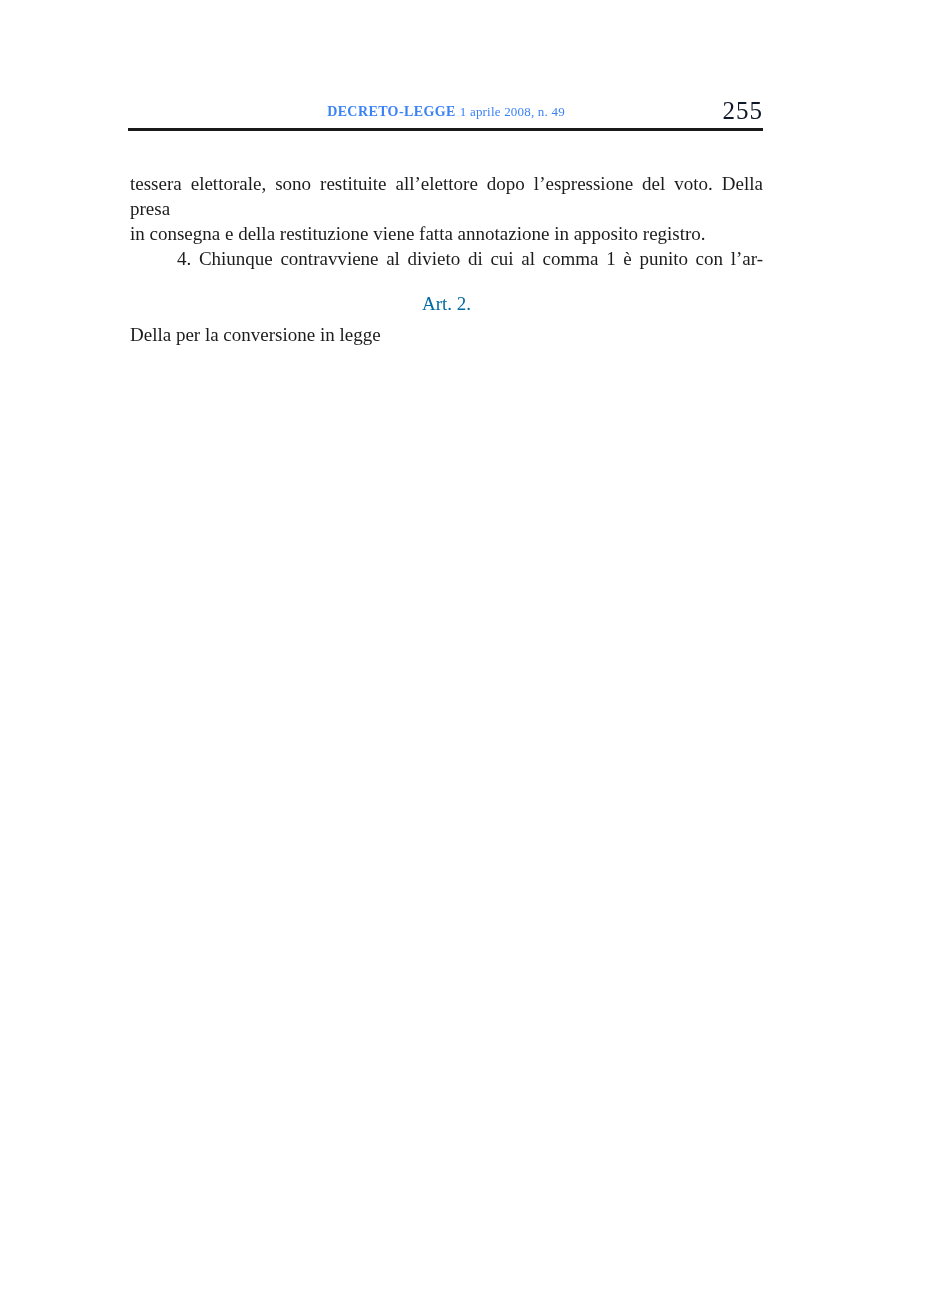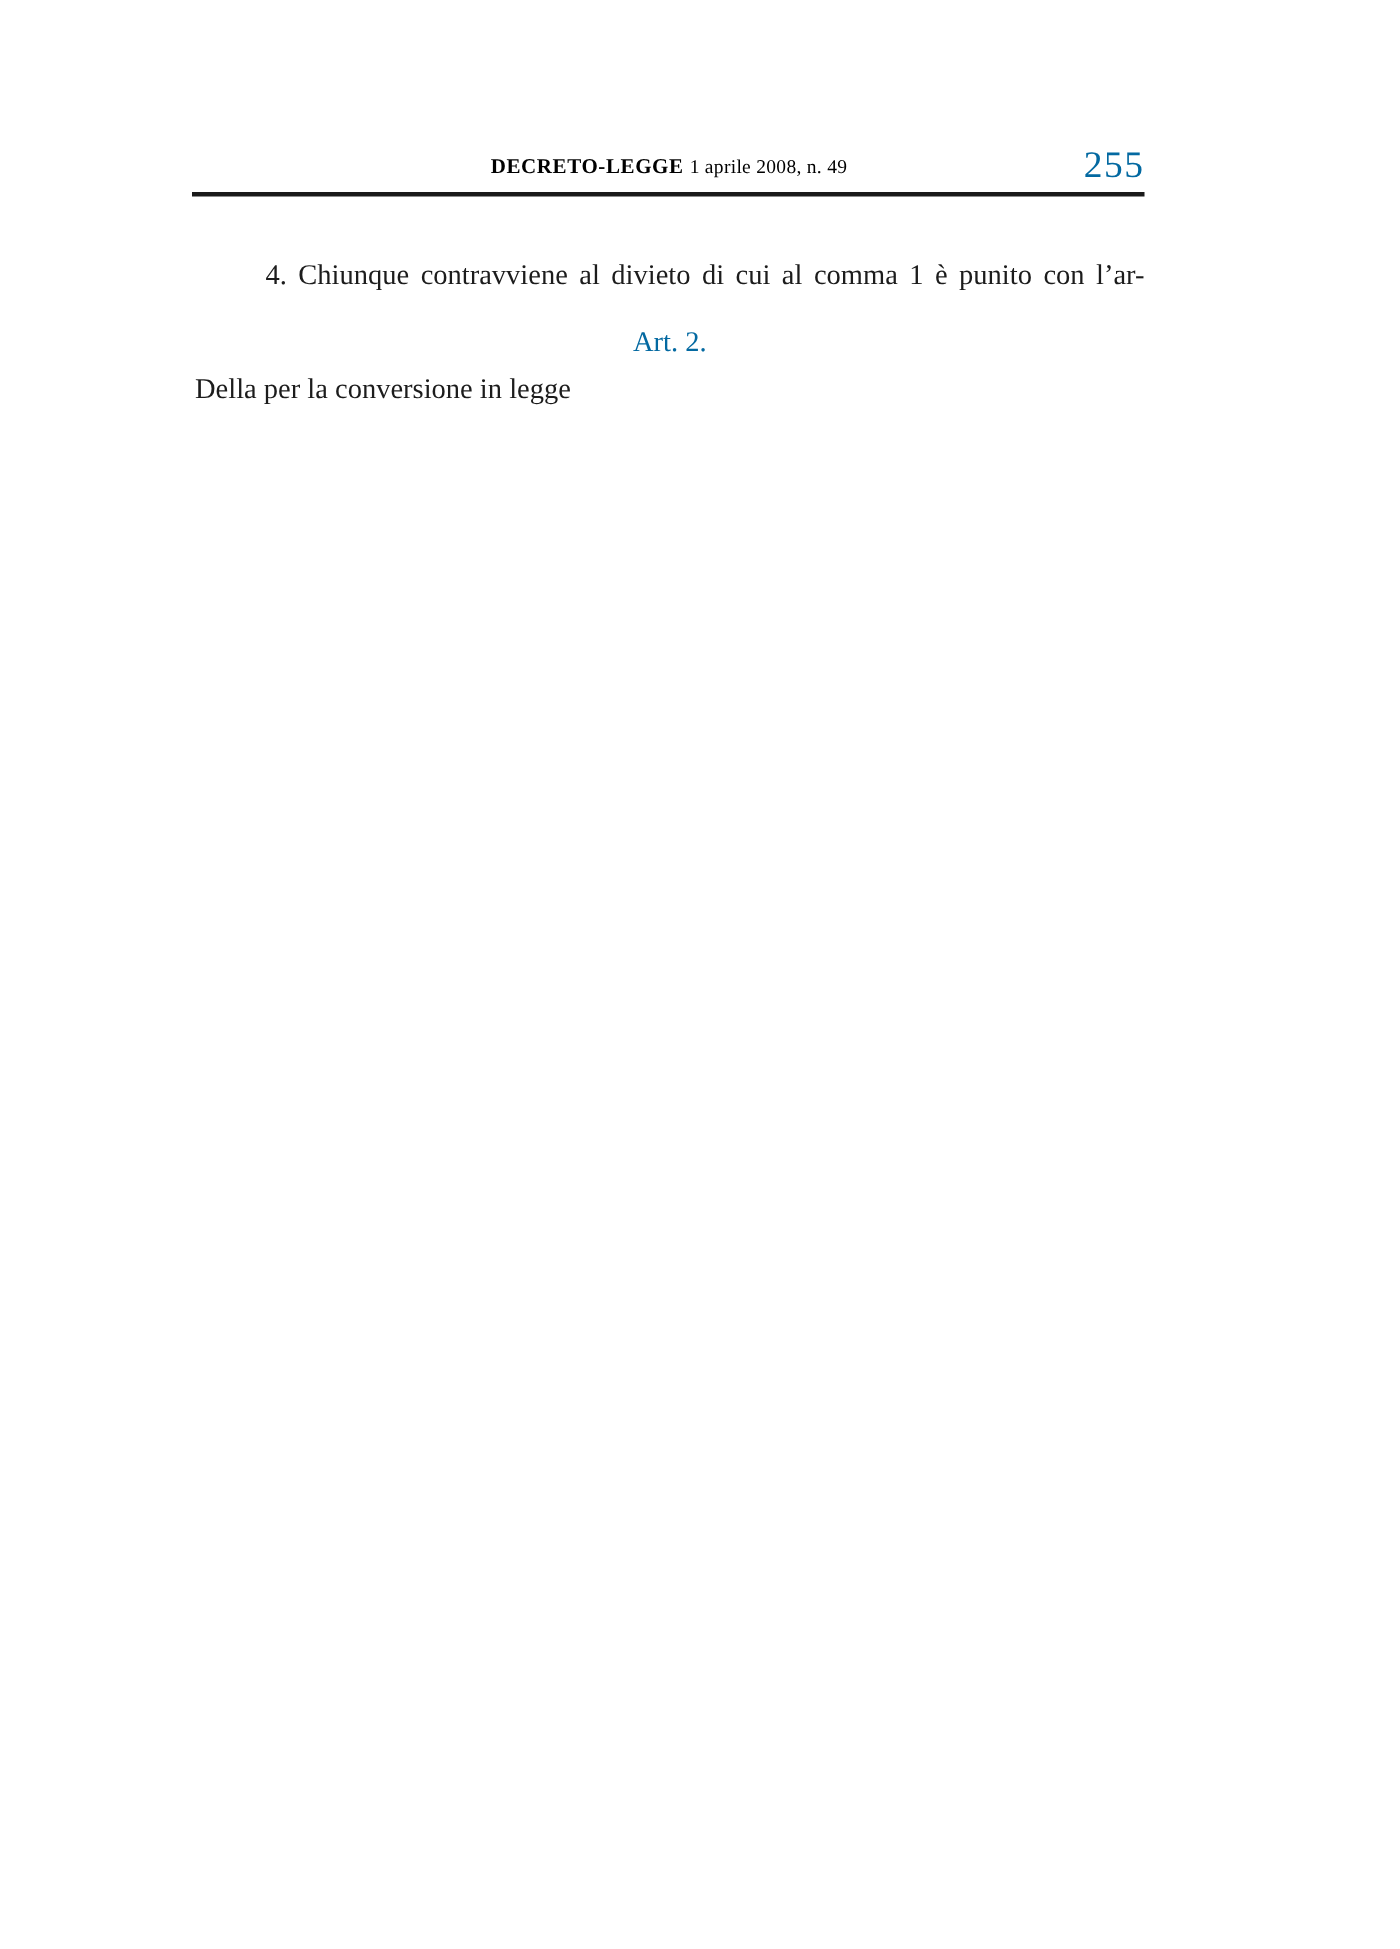--- a/index.html
+++ b/index.html
@@ -25,38 +25,38 @@
     width: 634px;
     height: 34px;
   }
   .running-title {
     position: absolute;
     left: 0;
     top: 4px;
     width: 100%;
     text-align: center;
     white-space: nowrap;
-    color: #000000;
+    color: #3b82f6;
   }
   .rt-bold {
     font-weight: bold;
     font-size: 14px;
     letter-spacing: 0.4px;
   }
   .rt-detail {
     font-size: 13px;
     letter-spacing: 0.2px;
   }
   .page-number {
     position: absolute;
     right: 0;
     top: -1px;
     font-size: 25px;
     letter-spacing: 1px;
-    color: #0369a1;
+    color: #0f172a;
   }
   .header-rule {
     position: absolute;
     left: -1px;
     top: 30px;
     width: 635px;
     height: 3px;
     background: #1a1a1a;
   }
 
@@ -102,20 +102,24 @@
     <div class="running-title">
       <span class="rt-bold">DECRETO-LEGGE</span>
       <span class="rt-detail">1 aprile 2008, n. 49</span>
     </div>
     <div class="page-number">255</div>
     <div class="header-rule"></div>
   </div>
 
   <div class="body-text">
 
+    <p class="para">
+      <span class="tline">tessera elettorale, sono restituite all’elettore dopo l’espressione del voto. Della presa</span>
+      <span class="tline last">in consegna e della restituzione viene fatta annotazione in apposito registro.</span>
+    </p>
 
     <p class="para">
       <span class="tline indent">4. Chiunque contravviene al divieto di cui al comma 1 è punito con l’ar-</span>
     </p>
 
     <h2 class="article-heading">Art. 2.</h2>
 
     <p class="para">
       <span class="tline last">Della per la conversione in legge</span>
     </p>

